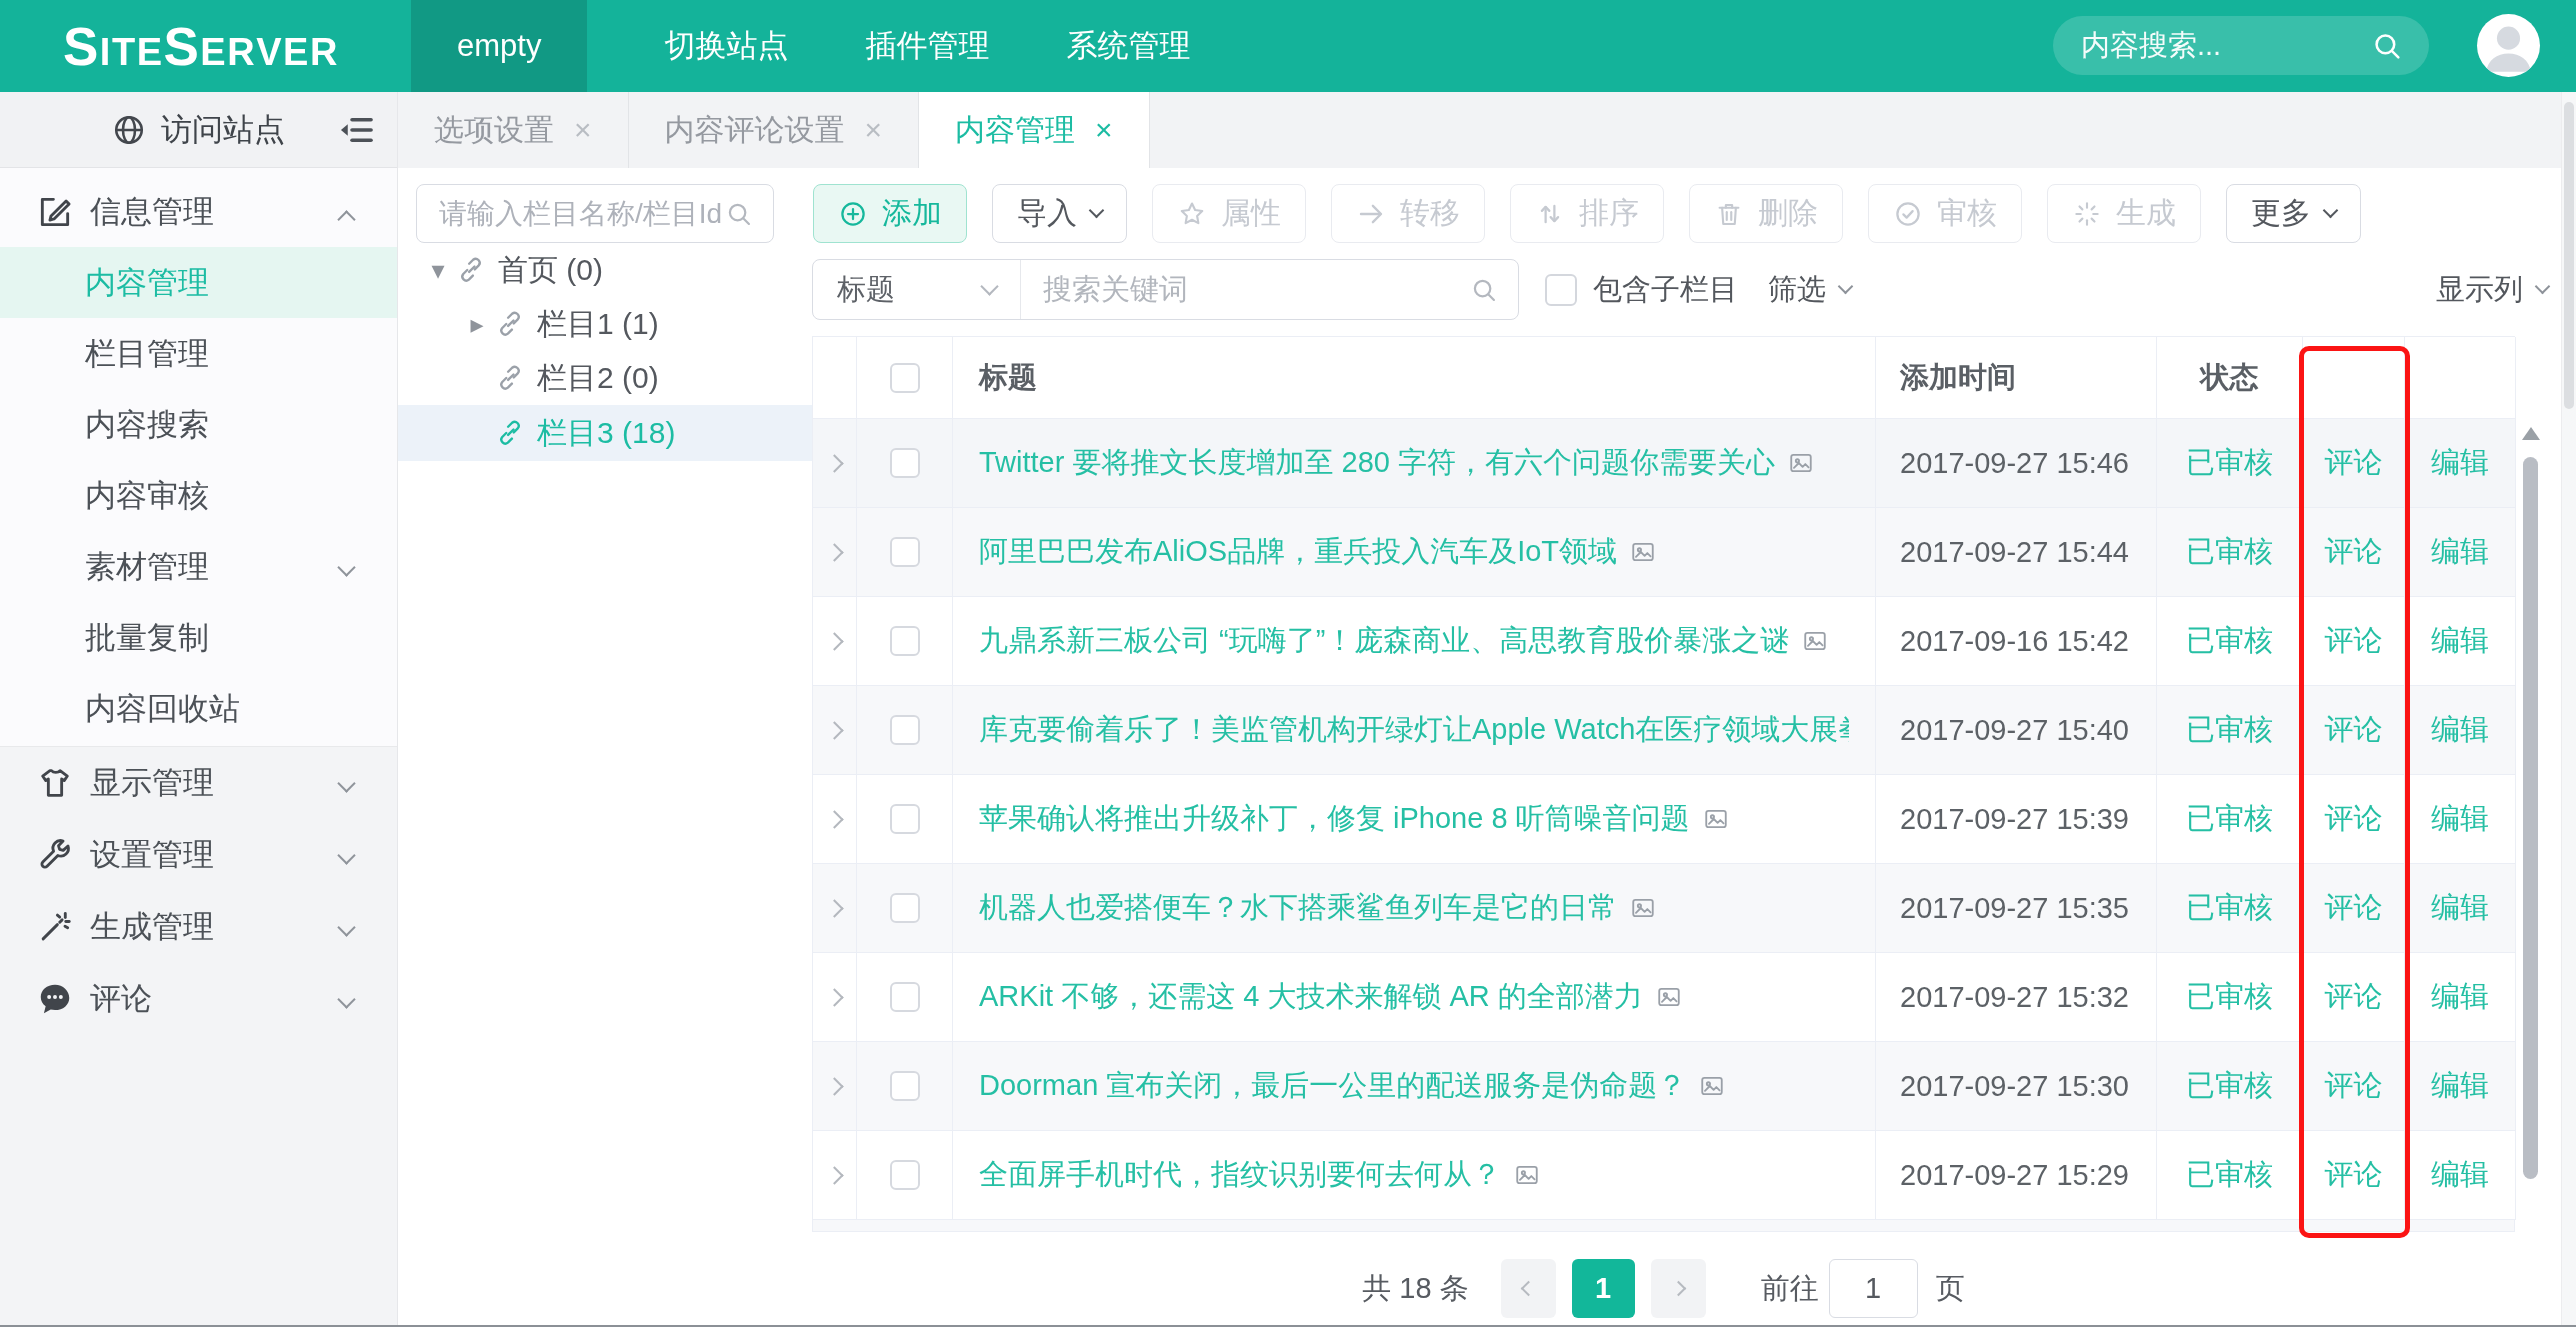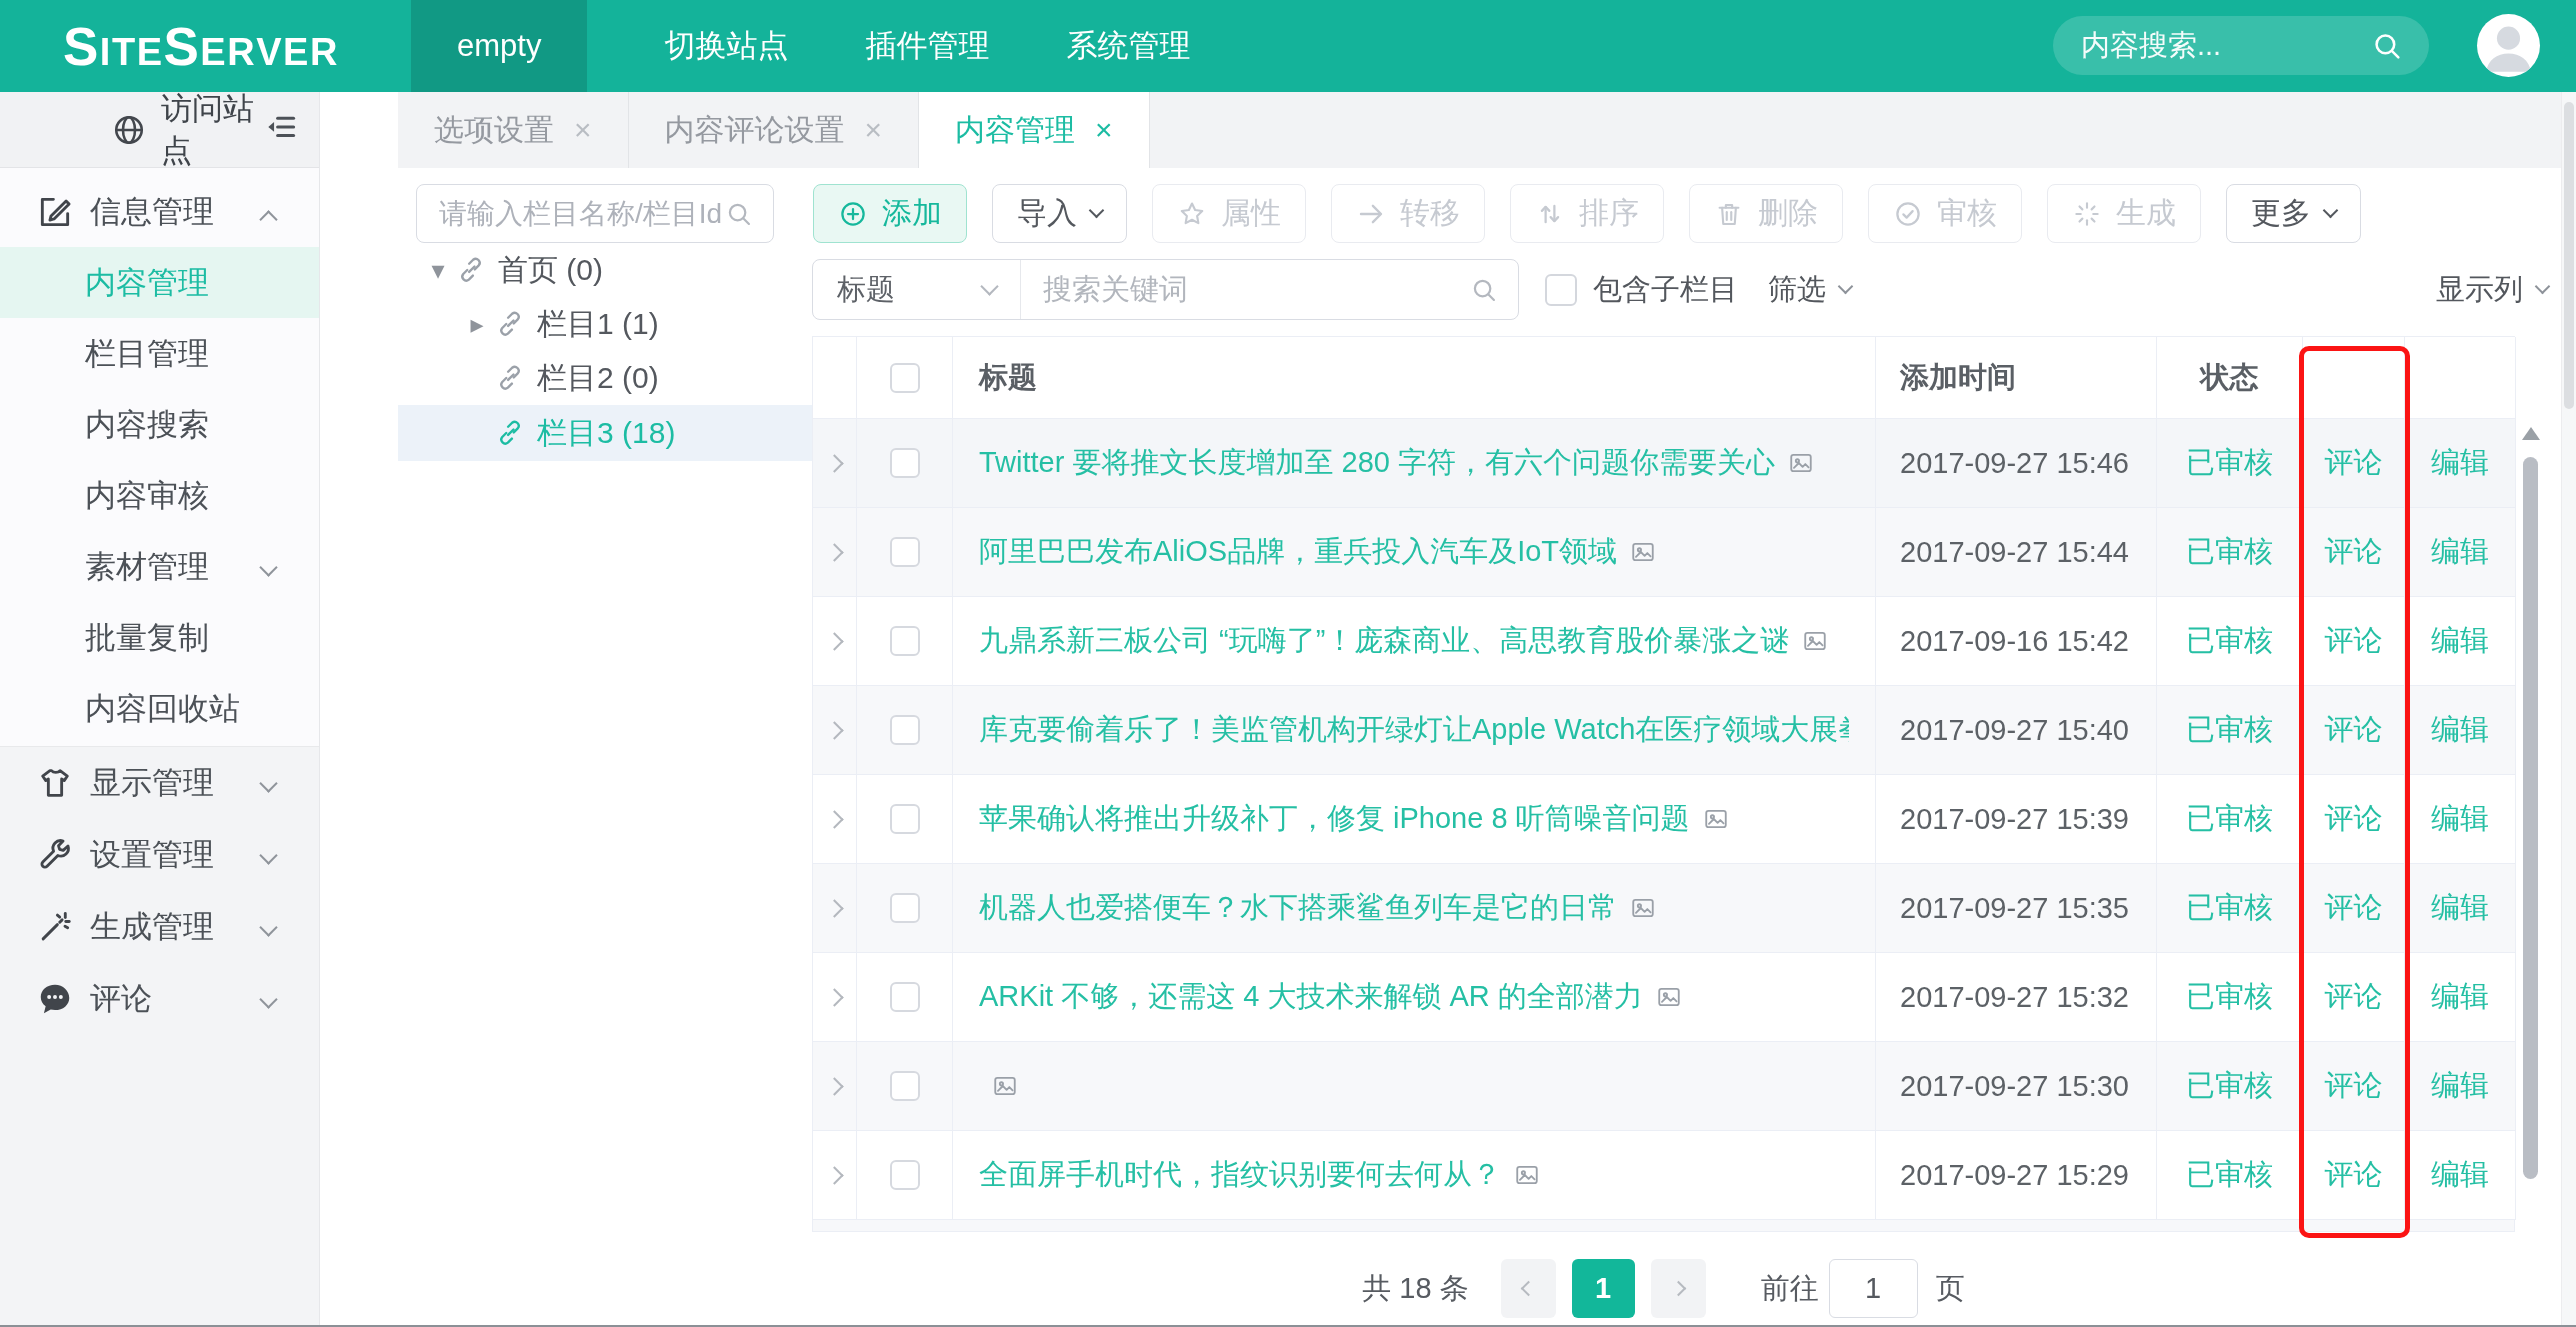--- a/index.html
+++ b/index.html
@@ -16,21 +16,21 @@
   .site-item{height:92px;padding:0 46px;display:flex;align-items:center;background:rgba(0,0,0,.14);font-size:31px;cursor:pointer;}
   .nav-item{font-size:31px;margin-left:77px;cursor:pointer;white-space:nowrap;}
   .search-pill{position:absolute;left:2053px;top:16px;width:376px;height:59px;border-radius:30px;background:rgba(255,255,255,.16);display:flex;align-items:center;padding:0 26px;}
   .search-pill input{flex:1;border:none;background:transparent;outline:none;color:#fff;font-size:29px;min-width:0;}
   .search-pill input::placeholder{color:rgba(255,255,255,.95);}
   .search-pill .sic{width:32px;height:32px;color:#fff;flex:none;}
   .avatar{position:absolute;left:2477px;top:14px;width:63px;height:63px;border-radius:50%;background:#fff;overflow:hidden;cursor:pointer;}
   .avatar svg{width:63px;height:63px;}
 
   
-  .sidebar{position:absolute;left:0;top:92px;width:320px;bottom:0;background:#FBFBFD;border-right:1px solid #e6e7ea;z-index:10;}
+  .sidebar{position:absolute;left:0;top:92px;width:398px;bottom:0;background:#FBFBFD;border-right:1px solid #e6e7ea;z-index:10;}
   .visit{height:76px;background:#F1F2F4;border-bottom:1px solid #e3e4e7;display:flex;align-items:center;color:#3f444a;font-size:31px;}
   .visit .gic{width:36px;height:36px;margin-left:111px;margin-right:14px;color:#43474d;flex:none;}
   .visit .collapse{width:38px;height:38px;margin-left:auto;margin-right:22px;color:#4c5157;cursor:pointer;}
   .sec1{padding-top:8px;}
   .sec2{position:absolute;left:0;right:0;top:654px;bottom:0;background:#F3F4F6;border-top:1px solid #e8e9eb;padding-top:0;}
   .m-item{height:71px;display:flex;align-items:center;font-size:31px;color:#4c5157;cursor:pointer;position:relative;}
   .sec2 .m-item{height:72px;}
   .m-item .ic{width:38px;height:38px;margin-left:36px;margin-right:16px;color:#41454b;flex:none;}
   .m-item .ic svg{width:38px;height:38px;}
   .m-item.sub{padding-left:85px;}
@@ -654,20 +654,21 @@
             </div>
           </div>
           <div class="tgrid trow stripe">
             <div class="td c-center">
               <span class="chv right exp-chv"></span>
             </div>
             <div class="td c-center">
               <span class="row-cb"></span>
             </div>
             <div class="td c-title">
+              <span class="title-link">Doorman 宣布关闭，最后一公里的配送服务是伪命题？</span>
               <span class="imgic">
                 <svg viewBox="0 0 24 24" fill="none" stroke="currentColor" stroke-linecap="round" stroke-linejoin="round" stroke-width="1.7">
                   <rect x="3" y="4.5" width="18" height="15" rx="2"></rect>
                   <circle cx="8.7" cy="10" r="1.5"></circle>
                   <path d="M5.5 16.5l4.5-4.5 3.5 3.5 2.5-2.5 3 3"></path>
                 </svg>
               </span>
             </div>
             <div class="td c-time">2017-09-27 15:30</div>
             <div class="td c-center">

